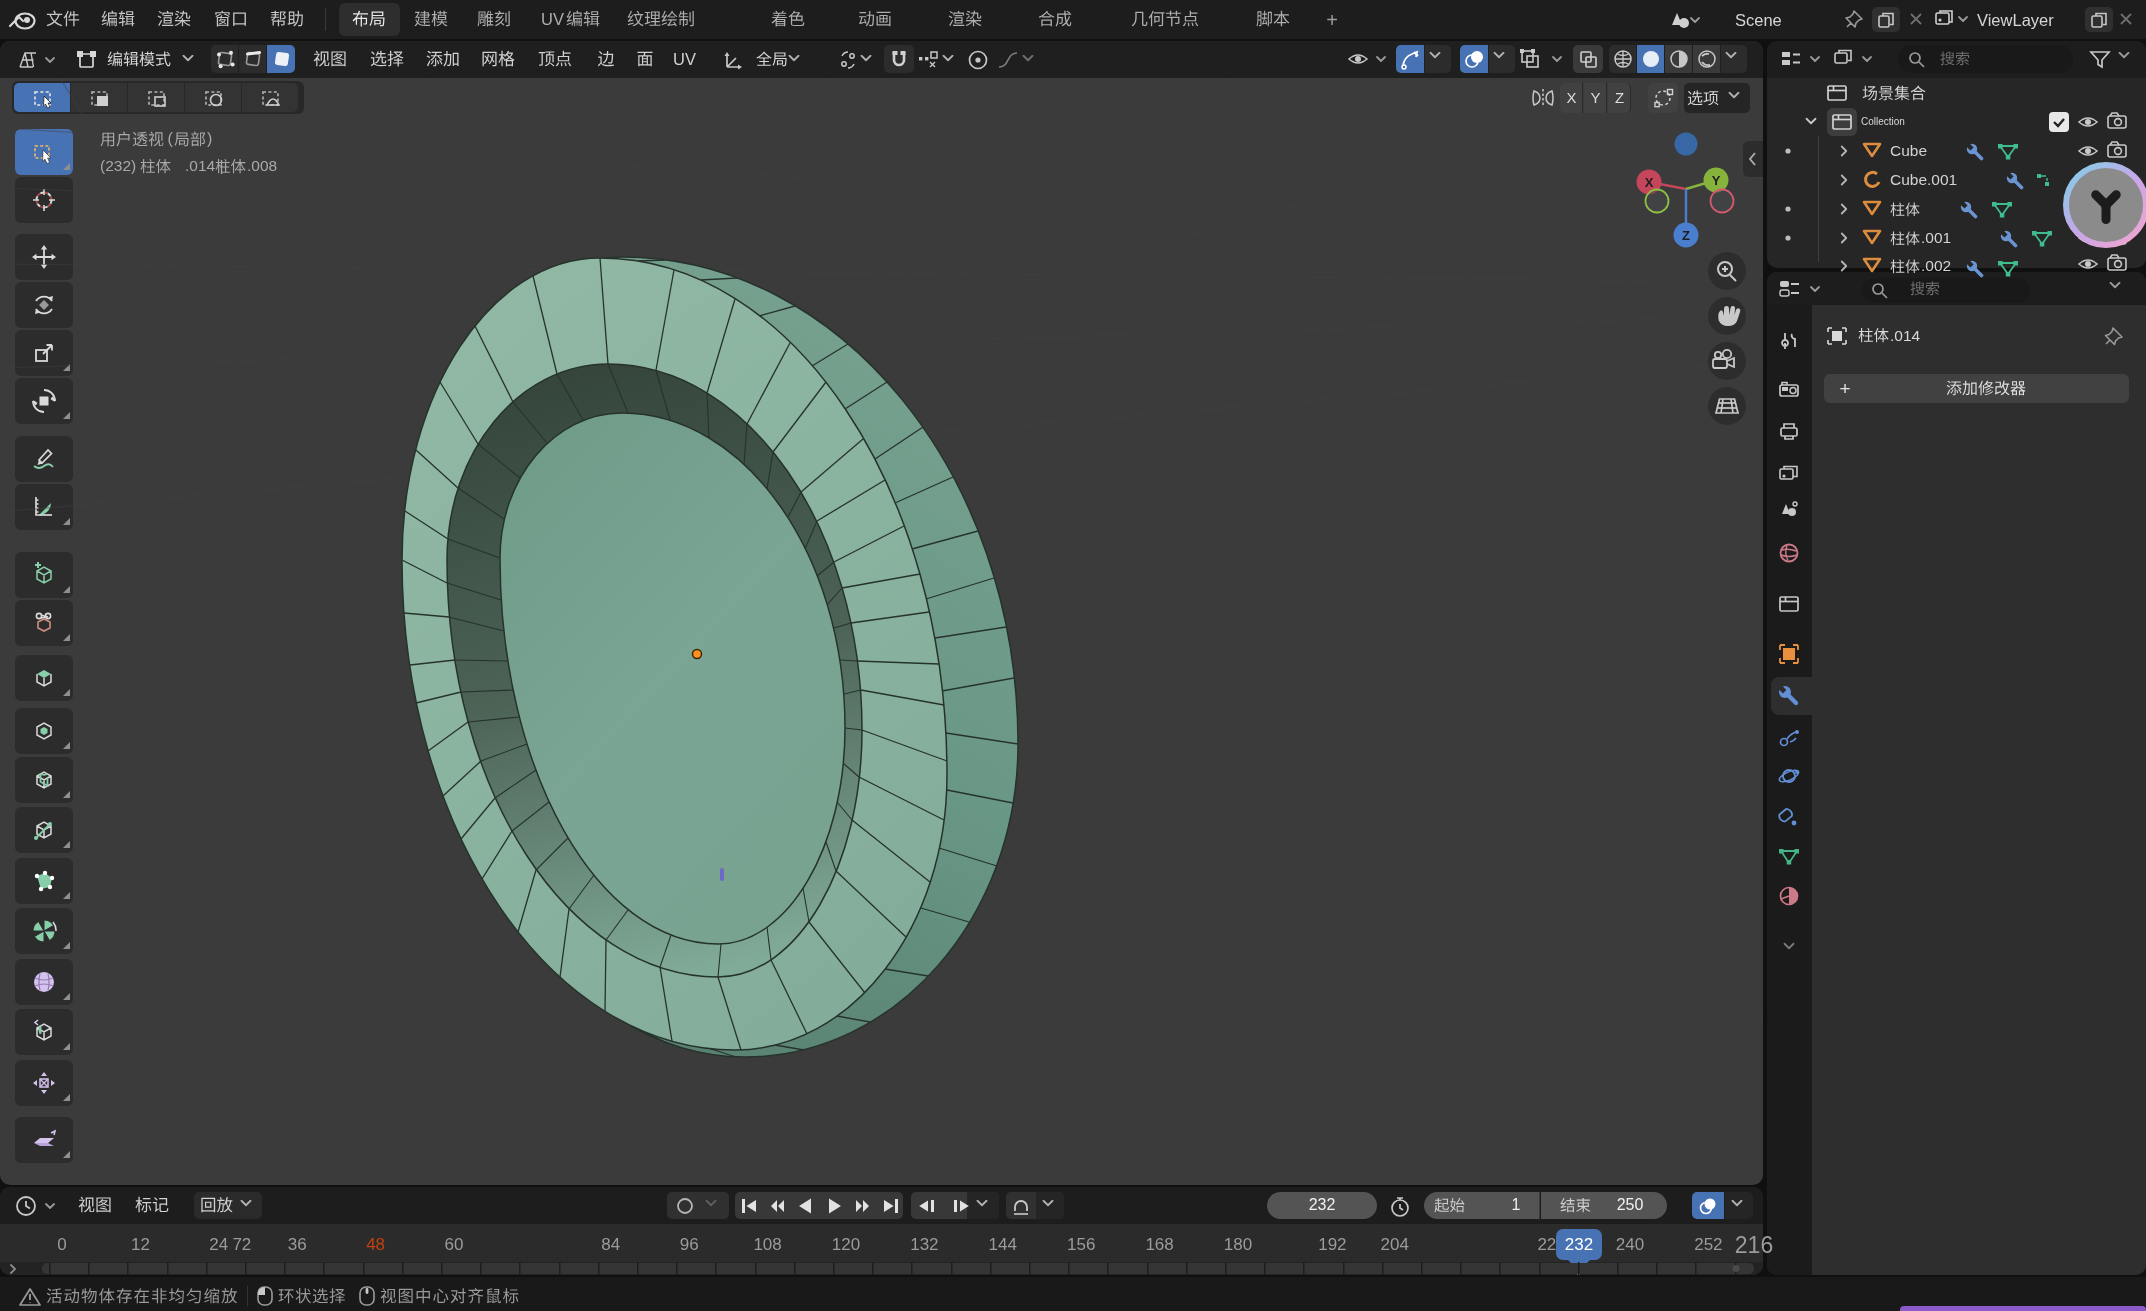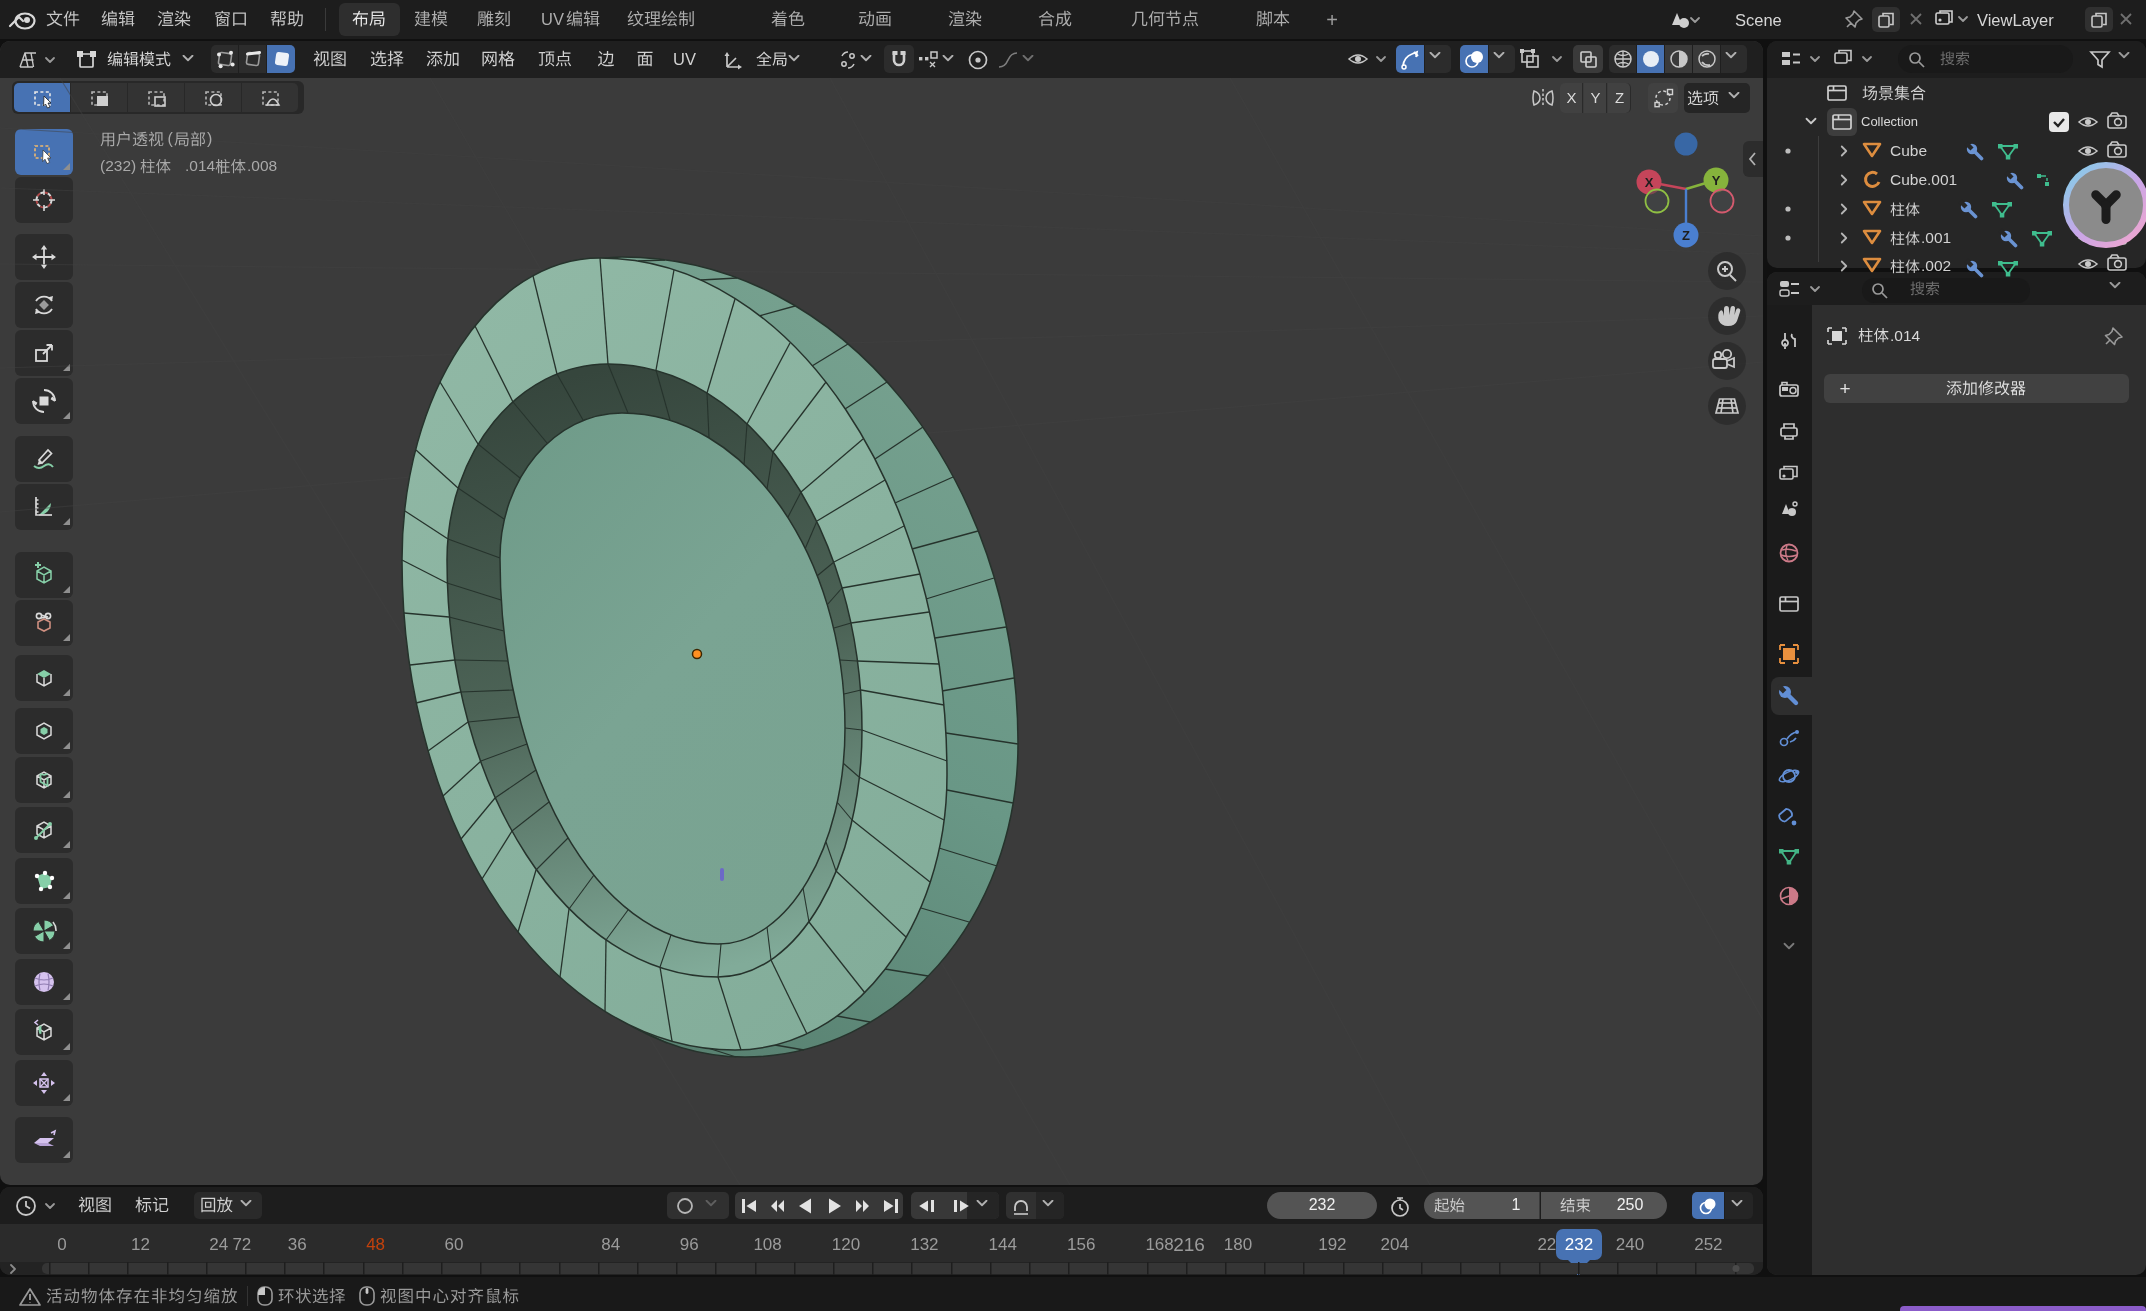--- a/index.html
+++ b/index.html
@@ -1278,34 +1278,34 @@
 <div class="t" style="left:0;top:1232.2px;font-size:17px;color:#9b9b9b;font-weight:400;line-height:26px;margin-left:389.2px;width:600px;text-align:center;">96</div>
 <div class="t" style="left:0;top:1232.2px;font-size:17px;color:#9b9b9b;font-weight:400;line-height:26px;margin-left:467.6px;width:600px;text-align:center;">108</div>
 <div class="t" style="left:0;top:1232.2px;font-size:17px;color:#9b9b9b;font-weight:400;line-height:26px;margin-left:546.0px;width:600px;text-align:center;">120</div>
 <div class="t" style="left:0;top:1232.2px;font-size:17px;color:#9b9b9b;font-weight:400;line-height:26px;margin-left:624.4px;width:600px;text-align:center;">132</div>
 <div class="t" style="left:0;top:1232.2px;font-size:17px;color:#9b9b9b;font-weight:400;line-height:26px;margin-left:702.8px;width:600px;text-align:center;">144</div>
 <div class="t" style="left:0;top:1232.2px;font-size:17px;color:#9b9b9b;font-weight:400;line-height:26px;margin-left:781.2px;width:600px;text-align:center;">156</div>
 <div class="t" style="left:0;top:1232.2px;font-size:17px;color:#9b9b9b;font-weight:400;line-height:26px;margin-left:859.6px;width:600px;text-align:center;">168</div>
 <div class="t" style="left:0;top:1232.2px;font-size:17px;color:#9b9b9b;font-weight:400;line-height:26px;margin-left:938.0px;width:600px;text-align:center;">180</div>
 <div class="t" style="left:16px;top:1232.2px;font-size:17px;color:#9b9b9b;font-weight:400;line-height:26px;margin-left:1016.4px;width:600px;text-align:center;">192</div>
 <div class="t" style="left:0;top:1232.2px;font-size:17px;color:#9b9b9b;font-weight:400;line-height:26px;margin-left:1094.8px;width:600px;text-align:center;">204</div>
-<div class="t" style="left:0;top:1232.2px;font-size:19px;color:#9b9b9b;font-weight:400;line-height:26px;margin-left:1173.2px;width:600px;text-align:left;">216</div>
+<div class="t" style="left:0;top:1232.2px;font-size:23px;color:#9b9b9b;font-weight:400;line-height:26px;margin-left:1173.2px;width:600px;text-align:right;">216</div>
 <div class="t" style="left:0;top:1232.2px;font-size:17px;color:#9b9b9b;font-weight:400;line-height:26px;margin-left:1251.6px;width:600px;text-align:center;">228</div>
 <div class="t" style="left:0;top:1232.2px;font-size:17px;color:#9b9b9b;font-weight:400;line-height:26px;margin-left:1330.0px;width:600px;text-align:center;">240</div>
 <div class="t" style="left:0;top:1232.2px;font-size:17px;color:#9b9b9b;font-weight:400;line-height:26px;margin-left:1408.4px;width:600px;text-align:center;">252</div>
 <div class="abs" style="left:1556px;top:1229px;width:46px;height:31px;background:#4772b3;border-radius:7px"></div>
 <div class="t" style="left:0;top:1232.2px;font-size:17px;color:#ffffff;font-weight:400;line-height:26px;margin-left:1279.0px;width:600px;text-align:center;">232</div>
 <div class="t" style="left:0;top:1319px;font-size:17px;color:#9a9a9a;font-weight:400;line-height:26px;margin-left:1528.0px;width:600px;text-align:right;">5.0.0</div>
 <div class="t" style="left:0;top:6.6px;font-size:16.5px;color:#aeaeae;font-weight:400;line-height:25px;margin-left:541.0px;">UV</div>
 <div class="t" style="left:0;top:46.6px;font-size:16.5px;color:#d2d2d2;font-weight:400;line-height:25px;margin-left:673.0px;">UV</div>
 <div class="t" style="left:0;top:127.0px;font-size:16px;color:#a9a9a9;font-weight:400;line-height:24px;margin-left:167.5px;">(</div>
 <div class="t" style="left:0;top:127.0px;font-size:16px;color:#a9a9a9;font-weight:400;line-height:24px;margin-left:207.0px;">)</div>
 <div class="t" style="left:0;top:154.4px;font-size:15.5px;color:#a9a9a9;font-weight:400;line-height:23px;margin-left:100.0px;">(232)</div>
 <div class="t" style="left:13px;top:154.4px;font-size:15.5px;color:#a9a9a9;font-weight:400;line-height:23px;margin-left:172.0px;">.014 |</div>
 <div class="t" style="left:0;top:154.4px;font-size:15.5px;color:#a9a9a9;font-weight:400;line-height:23px;margin-left:247.0px;">.008</div>
-<div class="t" style="left:0;top:110.4px;font-size:13px;color:#d9d9d9;font-weight:400;line-height:23px;margin-left:1861.0px;">Collection</div>
+<div class="t" style="left:0;top:110.4px;font-size:10px;color:#d9d9d9;font-weight:400;line-height:23px;margin-left:1861.0px;">Collection</div>
 <div class="t" style="left:0;top:139.4px;font-size:15.5px;color:#d2d2d2;font-weight:400;line-height:23px;margin-left:1890.0px;">Cube</div>
 <div class="t" style="left:0;top:168.4px;font-size:15.5px;color:#d2d2d2;font-weight:400;line-height:23px;margin-left:1890.0px;">Cube.001</div>
 <div class="t" style="left:0;top:226.4px;font-size:15.5px;color:#d2d2d2;font-weight:400;line-height:23px;margin-left:1921.0px;">.001</div>
 <div class="t" style="left:0;top:254.4px;font-size:15.5px;color:#d2d2d2;font-weight:400;line-height:23px;margin-left:1921.0px;">.002</div>
 <div class="t" style="left:0;top:324.4px;font-size:15.5px;color:#d9d9d9;font-weight:400;line-height:23px;margin-left:1890.0px;">.014</div>
 <div class="t" style="left:0;top:1193.0px;font-size:16px;color:#f0f0f0;font-weight:400;line-height:24px;margin-left:1216.0px;width:600px;text-align:center;">1</div>
 <div class="t" style="left:0;top:1193.0px;font-size:16px;color:#f0f0f0;font-weight:400;line-height:24px;margin-left:1330.0px;width:600px;text-align:center;">250</div>
 <div class="t" style="left:0;top:1193.0px;font-size:16px;color:#f0f0f0;font-weight:400;line-height:24px;margin-left:1022.0px;width:600px;text-align:center;">232</div>
 </body></html>

